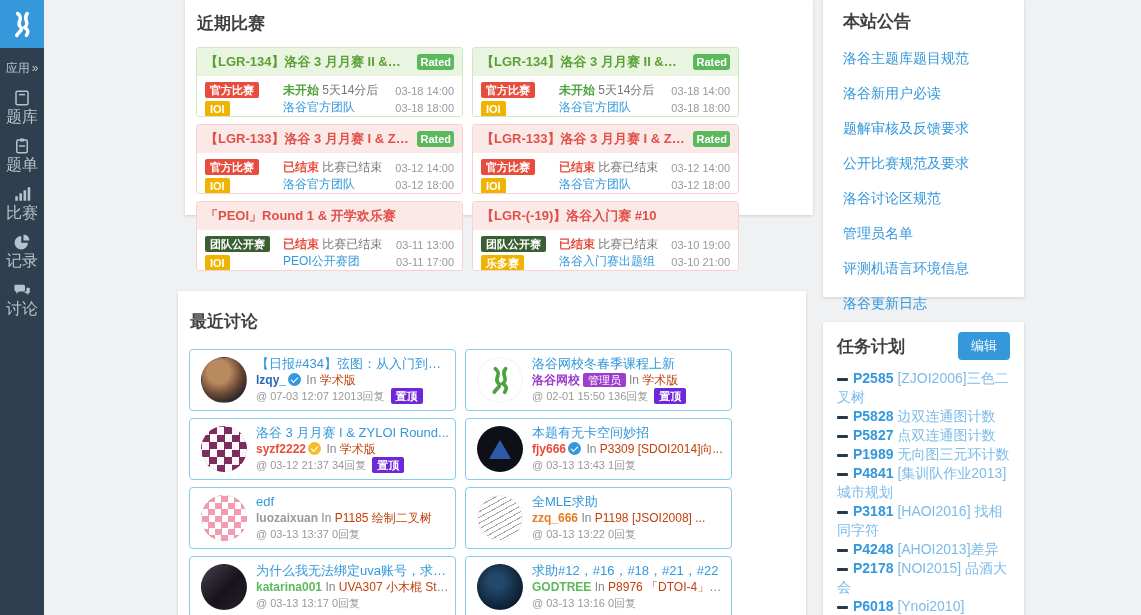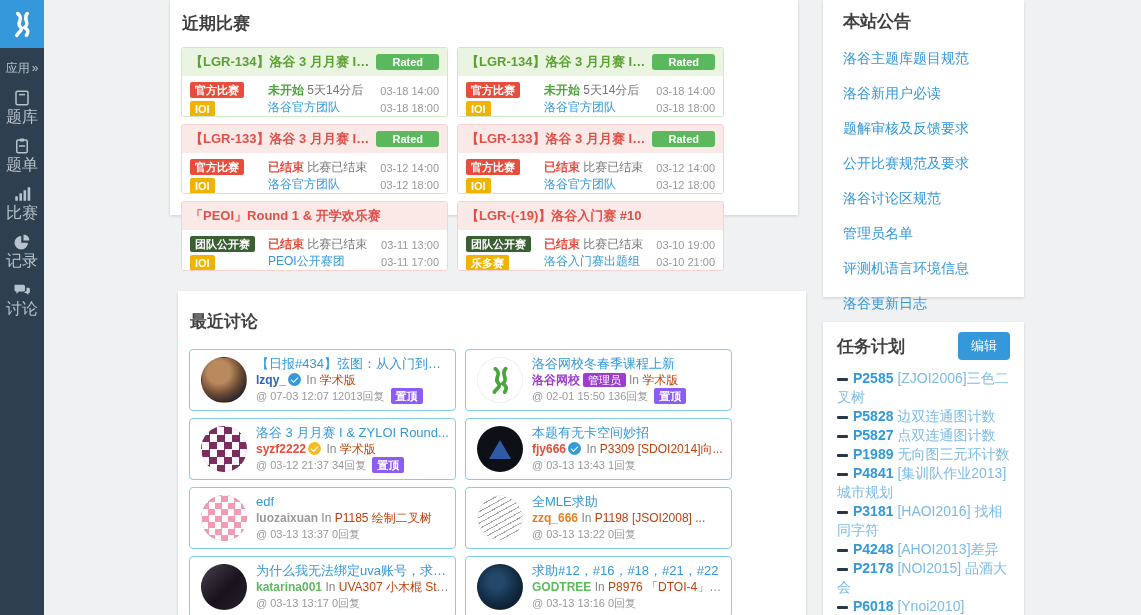--- a/index.html
+++ b/index.html
@@ -27,34 +27,34 @@
     display:flex; flex-direction:column; align-items:center;
     color:#b6c3cc; font-size:16px; margin-bottom:13px; cursor:pointer; line-height:15px;
   }
   .side-item svg { margin-bottom:2px; }
   .apps-item { flex-direction:row; gap:2px; font-size:12px; }
 
   
   .panel { position:absolute; background:#fff; box-shadow:0 1px 3px rgba(0,0,0,.14); }
   .sec-title { font-size:17px; font-weight:bold; color:#404040; }
 
-  .contests-panel { left:170px; top:0; width:628px; height:215px; padding:11px; }
+  .contests-panel { left:185px; top:0; width:628px; height:215px; padding:11px; }
   .contests-panel .sec-title { margin:1px 1px 12px; }
   .cgrid { display:grid; grid-template-columns:267px 267px; gap:7px 9px; }
 
   .ccard { border:1px solid; border-radius:3px; overflow:hidden; height:70px; background:#fff; }
   .ccard.green { border-color:#cfe8c4; }
   .ccard.pink  { border-color:#f6d2d0; }
   .chead { display:flex; align-items:center; justify-content:space-between;
            padding:5px 8px; font-size:13px; font-weight:bold; gap:6px; }
   .ccard.green .chead { background:#e9f5e0; color:#5ba033; }
   .ccard.pink  .chead { background:#fbe9e8; color:#e05048; }
   .ctitle { white-space:nowrap; overflow:hidden; text-overflow:ellipsis; }
   .rated { background:#5cb85c; color:#fff; font-size:11px; font-weight:bold;
-           padding:2px 16px; border-radius:3px; flex:none; }
+           padding:2px 3px; border-radius:3px; flex:none; }
   .cbody { display:flex; padding:6px 8px; font-size:12px; background:#fff; }
   .tags { width:78px; display:flex; flex-direction:column; gap:3px; align-items:flex-start; }
   .tag { color:#fff; font-weight:bold; font-size:11px; padding:1px 5px; border-radius:2px; line-height:14px; white-space:nowrap; }
   .tag-red { background:#e74c3c; }
   .tag-gold { background:#f0b400; }
   .tag-dkgreen { background:#3a5f33; }
   .cmid { flex:1; line-height:17px; min-width:0; }
   .st { font-weight:bold; }
   .st.g { color:#4ea43c; }
   .st.r { color:#e74c3c; }
@@ -78,21 +78,21 @@
   .uname { font-weight:bold; }
   .name-blue { color:#2866b8; } .name-red { color:#e74c3c; } .name-purple { color:#9d3dcf; }
   .name-gray { color:#9a9a9a; } .name-orange { color:#e67e22; } .name-green { color:#5eb95e; }
   .forum { color:#c2410c; }
   .check { display:inline-block; width:13px; height:13px; border-radius:50%;
            position:relative; vertical-align:-2px; margin:0 2px; }
   .check.blue { background:#3498db; } .check.gold { background:#f5bd2b; }
   .check::after { content:""; position:absolute; left:3px; top:3.5px; width:6px; height:3px;
                   border-left:1.6px solid #fff; border-bottom:1.6px solid #fff; transform:rotate(-45deg); }
   .dmeta { color:#999; font-size:11px; display:flex; align-items:center; gap:6px; }
-  .pin { background:#8b5cf6; color:#fff; font-weight:bold; font-size:11px;
+  .pin { background:#6d28d9; color:#fff; font-weight:bold; font-size:11px;
          padding:1px 5px; border-radius:2px; line-height:14px; }
   .role { background:#9d3dcf; color:#fff; font-size:11px; padding:1px 5px;
           border-radius:2px; line-height:14px; margin:0 3px; }
 
   
   .av1 { background: radial-gradient(circle at 38% 32%, #b98a5e 0 28%, #6b4a33 55%, #23232c 80%); }
   .av2 { background:#fff; color:#4aa33d; }
   .av3 { background: repeating-conic-gradient(#7b2d5e 0 25%, #fdf8fb 0 50%); background-size:15px 15px; }
   .av4 { background:#0d1117; }
   .tri { width:0; height:0; border-left:11px solid transparent; border-right:11px solid transparent;

